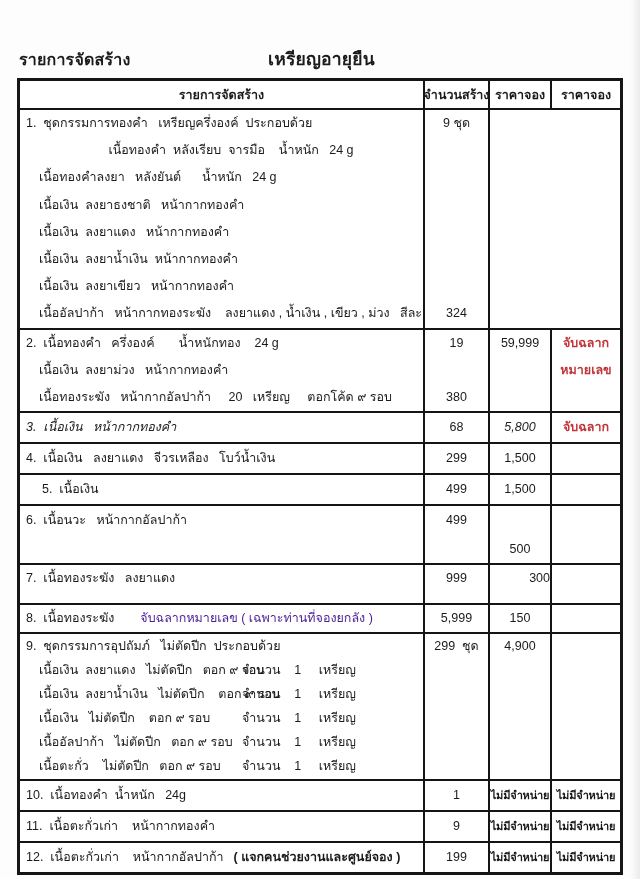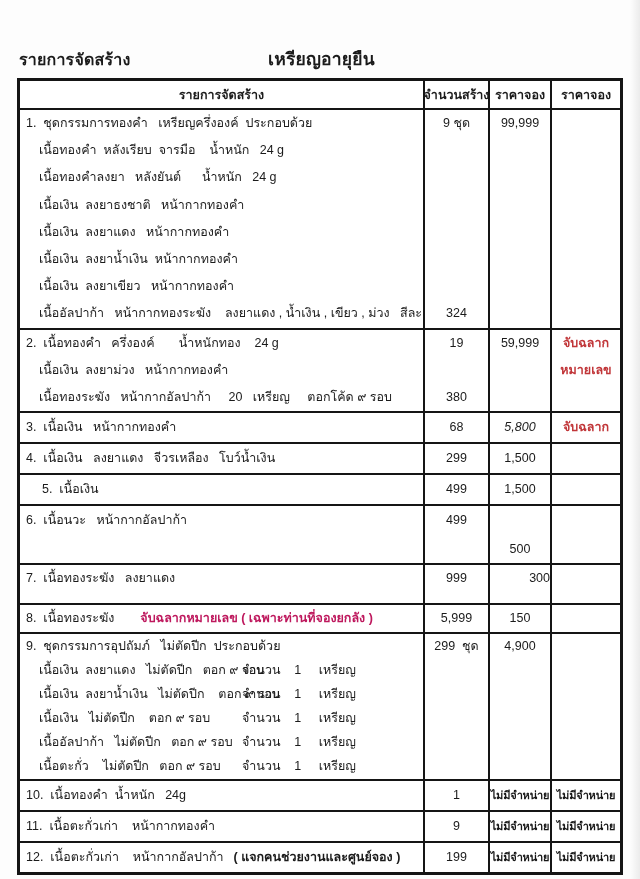--- a/index.html
+++ b/index.html
@@ -26,21 +26,21 @@
   .cell + .cell{border-left:2px solid #151515;}
   .hdr{height:27px;}
   .hdr .cell{display:flex;align-items:center;justify-content:center;
     font-size:12.5px;font-weight:700;white-space:pre;}
   .line{white-space:pre;position:relative;overflow:visible;}
   .item-line{padding-left:6px;font-size:12.5px;font-weight:500;}
   .item-line.indent{padding-left:19px;}
   .num-line{text-align:center;font-size:12.5px;font-weight:500;}
   .red{color:#c13639;font-weight:700;}
   .bold-note{font-weight:700;font-size:11px;color:#161616;letter-spacing:-0.2px;}
-  .inline-red{margin-left:26px;color:#be185d;font-weight:700;}
+  .inline-red{margin-left:26px;color:#4c1d95;font-weight:400;}
   .bold-suffix{margin-left:10px;font-weight:700;}
   .count{position:absolute;left:222px;top:0;white-space:pre;}
 </style>
 </head>
 <body>
 
 <div class="page">
   <div class="title-left">รายการจัดสร้าง</div>
   <div class="title-center">เหรียญอายุยืน</div>
 
@@ -48,49 +48,39 @@
     <div class="grid-row hdr">
       <div class="cell">รายการจัดสร้าง</div>
       <div class="cell">จำนวนสร้าง</div>
       <div class="cell">ราคาจอง</div>
       <div class="cell">ราคาจอง</div>
     </div>
     <div id="rows-host">
         <div class="grid-row">
           <div class="cell">
             <div class="line item-line" style="height: 27.2px; line-height: 27.2px;"><span>1.  ชุดกรรมการทองคำ   เหรียญครึ่งองค์  ประกอบด้วย</span></div>
-            <div class="line item-line indent" style="height: 27.2px; line-height: 27.2px;"><span>เนื้อทองคำ  หลังเรียบ  จารมือ    น้ำหนัก   24 g</span></div>
+            <div class="line item-line indent" style="height: 27.2px; line-height: 27.2px; text-align: center;"><span>เนื้อทองคำ  หลังเรียบ  จารมือ    น้ำหนัก   24 g</span></div>
             <div class="line item-line indent" style="height: 27.2px; line-height: 27.2px;"><span>เนื้อทองคำลงยา   หลังยันต์      น้ำหนัก   24 g</span></div>
             <div class="line item-line indent" style="height: 27.2px; line-height: 27.2px;"><span>เนื้อเงิน  ลงยาธงชาติ   หน้ากากทองคำ</span></div>
             <div class="line item-line indent" style="height: 27.2px; line-height: 27.2px;"><span>เนื้อเงิน  ลงยาแดง   หน้ากากทองคำ</span></div>
             <div class="line item-line indent" style="height: 27.2px; line-height: 27.2px;"><span>เนื้อเงิน  ลงยาน้ำเงิน  หน้ากากทองคำ</span></div>
             <div class="line item-line indent" style="height: 27.2px; line-height: 27.2px;"><span>เนื้อเงิน  ลงยาเขียว   หน้ากากทองคำ</span></div>
             <div class="line item-line indent" style="height: 27.2px; line-height: 27.2px;"><span>เนื้ออัลปาก้า   หน้ากากทองระฆัง    ลงยาแดง , น้ำเงิน , เขียว , ม่วง   สีละ   9   เหรียญ</span></div>
           </div>
           <div class="cell">
             <div class="line num-line" style="height: 27.2px; line-height: 27.2px;">9 ชุด</div>
             <div class="line num-line" style="height: 27.2px; line-height: 27.2px;"></div>
             <div class="line num-line" style="height: 27.2px; line-height: 27.2px;"></div>
             <div class="line num-line" style="height: 27.2px; line-height: 27.2px;"></div>
             <div class="line num-line" style="height: 27.2px; line-height: 27.2px;"></div>
             <div class="line num-line" style="height: 27.2px; line-height: 27.2px;"></div>
             <div class="line num-line" style="height: 27.2px; line-height: 27.2px;"></div>
             <div class="line num-line" style="height: 27.2px; line-height: 27.2px;">324</div>
           </div>
           <div class="cell">
-            <div class="line num-line" style="height: 27.2px; line-height: 27.2px;">99,999</div>
-            <div class="line num-line" style="height: 27.2px; line-height: 27.2px;"></div>
-            <div class="line num-line" style="height: 27.2px; line-height: 27.2px;"></div>
-            <div class="line num-line" style="height: 27.2px; line-height: 27.2px;"></div>
-            <div class="line num-line" style="height: 27.2px; line-height: 27.2px;"></div>
-            <div class="line num-line" style="height: 27.2px; line-height: 27.2px;"></div>
-            <div class="line num-line" style="height: 27.2px; line-height: 27.2px;"></div>
-            <div class="line num-line" style="height: 27.2px; line-height: 27.2px;"></div>
-          </div>
-          <div class="cell">
             <div class="line num-line" style="height: 27.2px; line-height: 27.2px;"></div>
             <div class="line num-line" style="height: 27.2px; line-height: 27.2px;"></div>
             <div class="line num-line" style="height: 27.2px; line-height: 27.2px;"></div>
             <div class="line num-line" style="height: 27.2px; line-height: 27.2px;"></div>
             <div class="line num-line" style="height: 27.2px; line-height: 27.2px;"></div>
             <div class="line num-line" style="height: 27.2px; line-height: 27.2px;"></div>
             <div class="line num-line" style="height: 27.2px; line-height: 27.2px;"></div>
             <div class="line num-line" style="height: 27.2px; line-height: 27.2px;"></div>
           </div>
         </div>
@@ -111,21 +101,21 @@
             <div class="line num-line" style="height: 27px; line-height: 27px;"></div>
           </div>
           <div class="cell">
             <div class="line num-line red" style="height: 27px; line-height: 27px;">จับฉลาก</div>
             <div class="line num-line red" style="height: 27px; line-height: 27px;">หมายเลข</div>
             <div class="line num-line" style="height: 27px; line-height: 27px;"></div>
           </div>
         </div>
         <div class="grid-row">
           <div class="cell">
-            <div class="line item-line" style="height: 29px; line-height: 29px;"><span>3.  เนื้อเงิน   หน้ากากทองคำ</span></div>
+            <div class="line item-line" style="height: 29px; line-height: 29px; font-style: italic;"><span>3.  เนื้อเงิน   หน้ากากทองคำ</span></div>
           </div>
           <div class="cell">
             <div class="line num-line" style="height: 29px; line-height: 29px;">68</div>
           </div>
           <div class="cell">
             <div class="line num-line" style="height: 29px; line-height: 29px; font-style: italic;">5,800</div>
           </div>
           <div class="cell">
             <div class="line num-line red" style="height: 29px; line-height: 29px;">จับฉลาก</div>
           </div>

